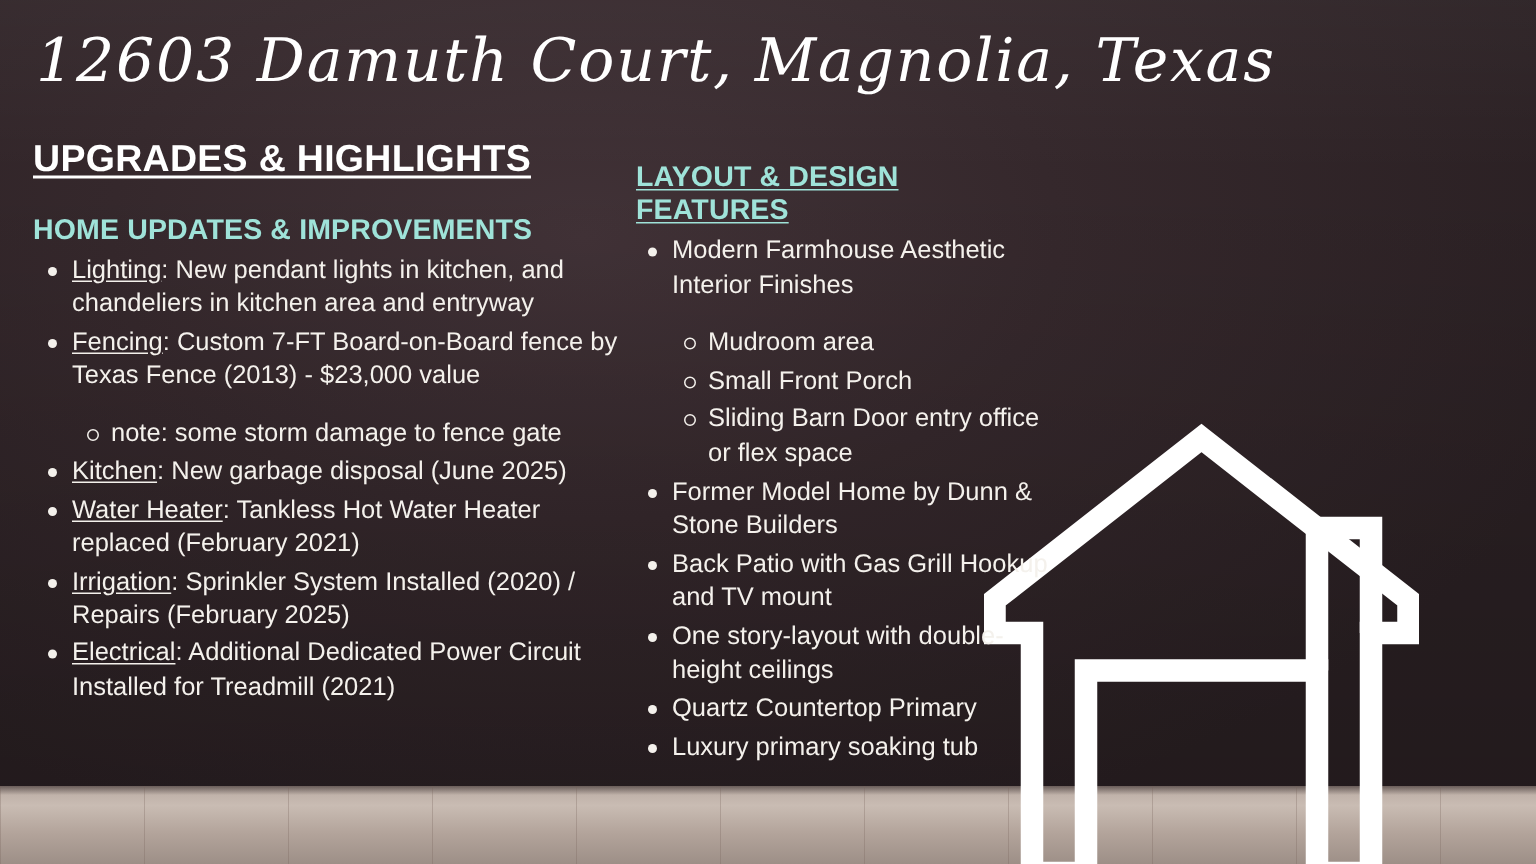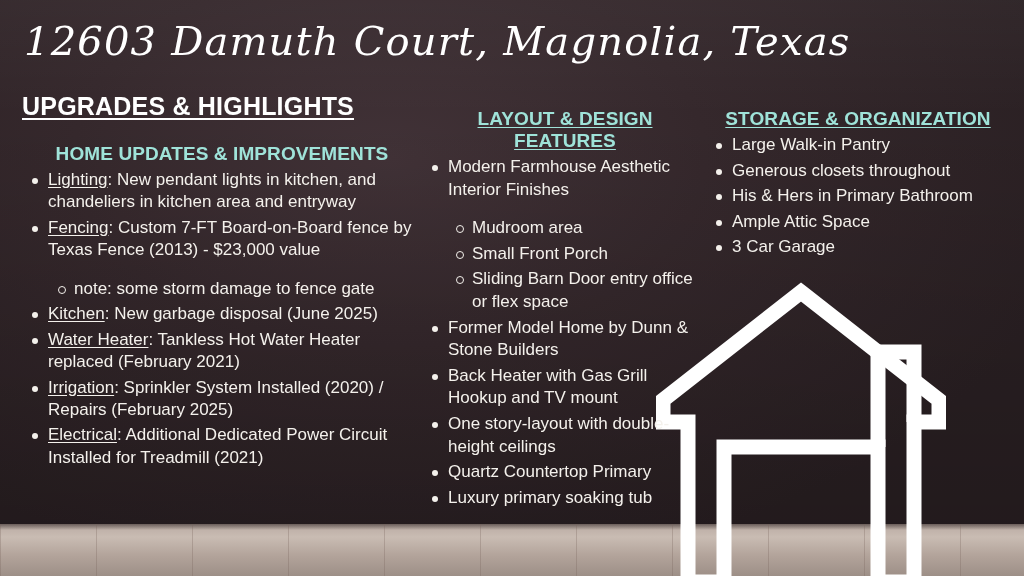--- a/index.html
+++ b/index.html
@@ -83,21 +83,20 @@
     text-underline-offset: 3px;
     margin: 0 0 22px 0;
     letter-spacing: 0.2px;
   }
   .h-teal {
     font-size: 19px;
     font-weight: bold;
     color: #9fe3d9;
     margin: 0 0 4px 0;
     letter-spacing: 0.1px;
-    text-align: center;
   }
   .h-teal.underline { text-decoration: underline; text-underline-offset: 2px; }
 
   ul {
     margin: 0; padding: 0 0 0 26px;
     list-style: none;
   }
   li {
     position: relative;
     font-size: 17px;
@@ -183,31 +182,21 @@
     <ul>
       <li class="disc">
         <span>Modern Farmhouse Aesthetic Interior Finishes</span>
         <ul class="sub">
           <li class="circle">Mudroom area</li>
           <li class="circle">Small Front Porch</li>
           <li class="circle">Sliding Barn Door entry office or flex space</li>
         </ul>
       </li>
       <li class="disc">Former Model Home by Dunn &amp; Stone Builders</li>
-      <li class="disc">Back Heater with Gas Grill Hookup and TV mount</li>
+      <li class="disc">Back Patio with Gas Grill Hookup and TV mount</li>
       <li class="disc">One story-layout with double-height ceilings</li>
       <li class="disc">Quartz Countertop Primary</li>
       <li class="disc">Luxury primary soaking tub</li>
     </ul>
   </div>
 
-  <div class="col col3">
-    <div class="h-teal underline">STORAGE &amp; ORGANIZATION</div>
-    <ul>
-      <li class="disc">Large Walk-in Pantry</li>
-      <li class="disc">Generous closets throughout</li>
-      <li class="disc">His &amp; Hers in Primary Bathroom</li>
-      <li class="disc">Ample Attic Space</li>
-      <li class="disc">3 Car Garage</li>
-    </ul>
-  </div>
 
 </div>
 
 </body></html>

